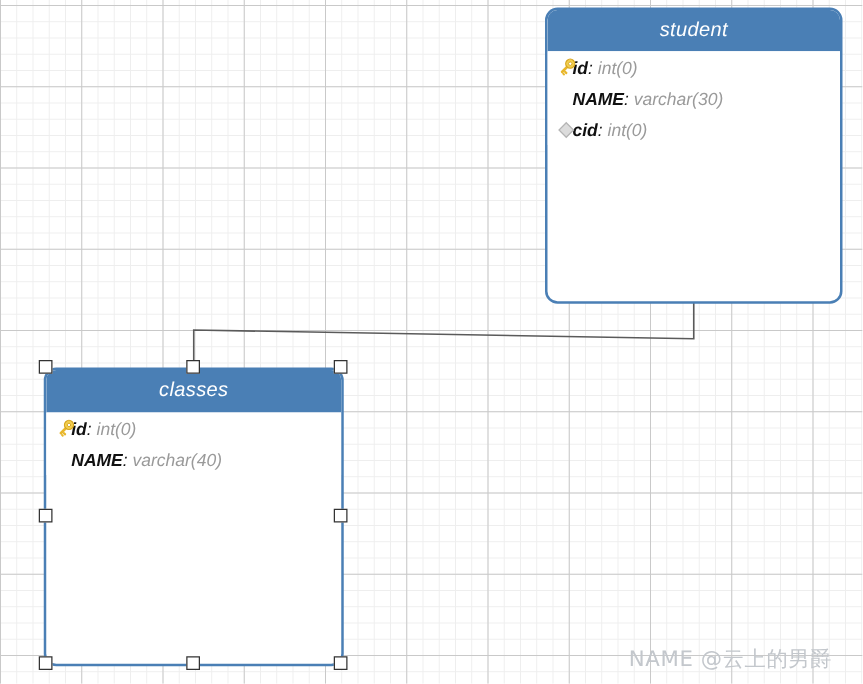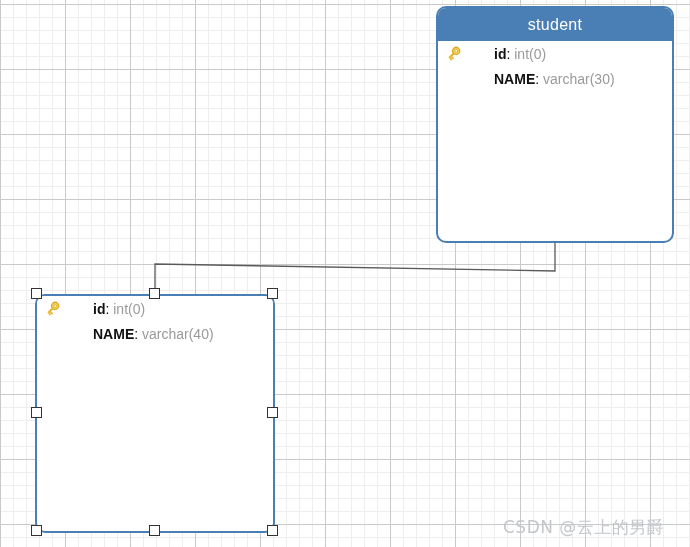--- a/index.html
+++ b/index.html
@@ -37,20 +37,21 @@
   }
 
   
   .entity {
     position: absolute;
     box-sizing: border-box;
     border: 2px solid #4a7fb5;
     border-radius: 10px;
     background: #ffffff;
     overflow: hidden;
+    font-style: italic;
   }
   .entity-header {
     background: #4a7fb5;
     color: #ffffff;
     text-align: center;
     font-size: 16px;
     line-height: 1;
     letter-spacing: .3px;
     display: flex;
     align-items: center;
@@ -71,24 +72,23 @@
   .attr-icon {
     position: absolute;
     left: 6px;
     top: 50%;
     transform: translateY(-50%);
     width: 18px;
     height: 18px;
     display: block;
   }
   .attr-text {
-    padding-left: 32px;
+    padding-left: 20px;
     color: #111111;
     font-weight: bold;
-    margin-left: 24px;
   }
   .attr-text .attr-type {
     color: #9a9a9a;
     font-weight: normal;
   }
   .attr-text .attr-colon {
     color: #111111;
     font-weight: normal;
   }
 
@@ -167,25 +167,34 @@
           </g>
         </svg>
         <span class="attr-text"><span>id</span><span class="attr-colon">:</span> <span class="attr-type">int(0)</span></span>
       </div>
 
       <div class="attr-row">
         <span class="attr-text"><span>NAME</span><span class="attr-colon">:</span> <span class="attr-type">varchar(30)</span></span>
       </div>
 
 
+      <div class="attr-row">
+        <svg class="attr-icon" viewBox="0 0 18 18" xmlns="http://www.w3.org/2000/svg">
+          <polygon points="9,3.2 14.8,9 9,14.8 3.2,9" fill="#dcdcdc" stroke="#b4b4b4" stroke-width="1"></polygon>
+        </svg>
+        <span class="attr-text"><span>cid</span><span class="attr-colon">:</span> <span class="attr-type">int(0)</span></span>
+      </div>
 
     </div>
   </div>
 
   <div class="entity" id="entity-classes">
+    <div class="entity-header">
+      <span>classes</span>
+    </div>
     <div class="entity-body">
 
       <div class="attr-row">
         <svg class="attr-icon" viewBox="0 0 18 18" xmlns="http://www.w3.org/2000/svg">
           <g transform="rotate(45 9 9)">
             <rect x="8.1" y="3.4" width="2.1" height="11.4" rx="0.9" fill="#e8b72c"></rect>
             <rect x="10.0" y="11.2" width="3.0" height="1.8" rx="0.7" fill="#e8b72c"></rect>
             <rect x="10.0" y="13.4" width="2.4" height="1.6" rx="0.7" fill="#e8b72c"></rect>
             <circle cx="9.1" cy="4.6" r="3.6" fill="#f2ce4d" stroke="#d6a41f" stroke-width="1"></circle>
             <circle cx="9.1" cy="4.6" r="1.35" fill="#ffffff" stroke="#d6a41f" stroke-width="0.7"></circle>
@@ -203,15 +212,15 @@
 
   <div class="handle" style="left:31px;  top:288px;"></div>
   <div class="handle" style="left:149px; top:288px;"></div>
   <div class="handle" style="left:267px; top:288px;"></div>
   <div class="handle" style="left:31px;  top:407px;"></div>
   <div class="handle" style="left:267px; top:407px;"></div>
   <div class="handle" style="left:31px;  top:525px;"></div>
   <div class="handle" style="left:149px; top:525px;"></div>
   <div class="handle" style="left:267px; top:525px;"></div>
 
-  <div id="watermark">CSDN @云上的男爵</div>
+  <div id="watermark">NAME @云上的男爵</div>
 
 </div>
 
 </body></html>

